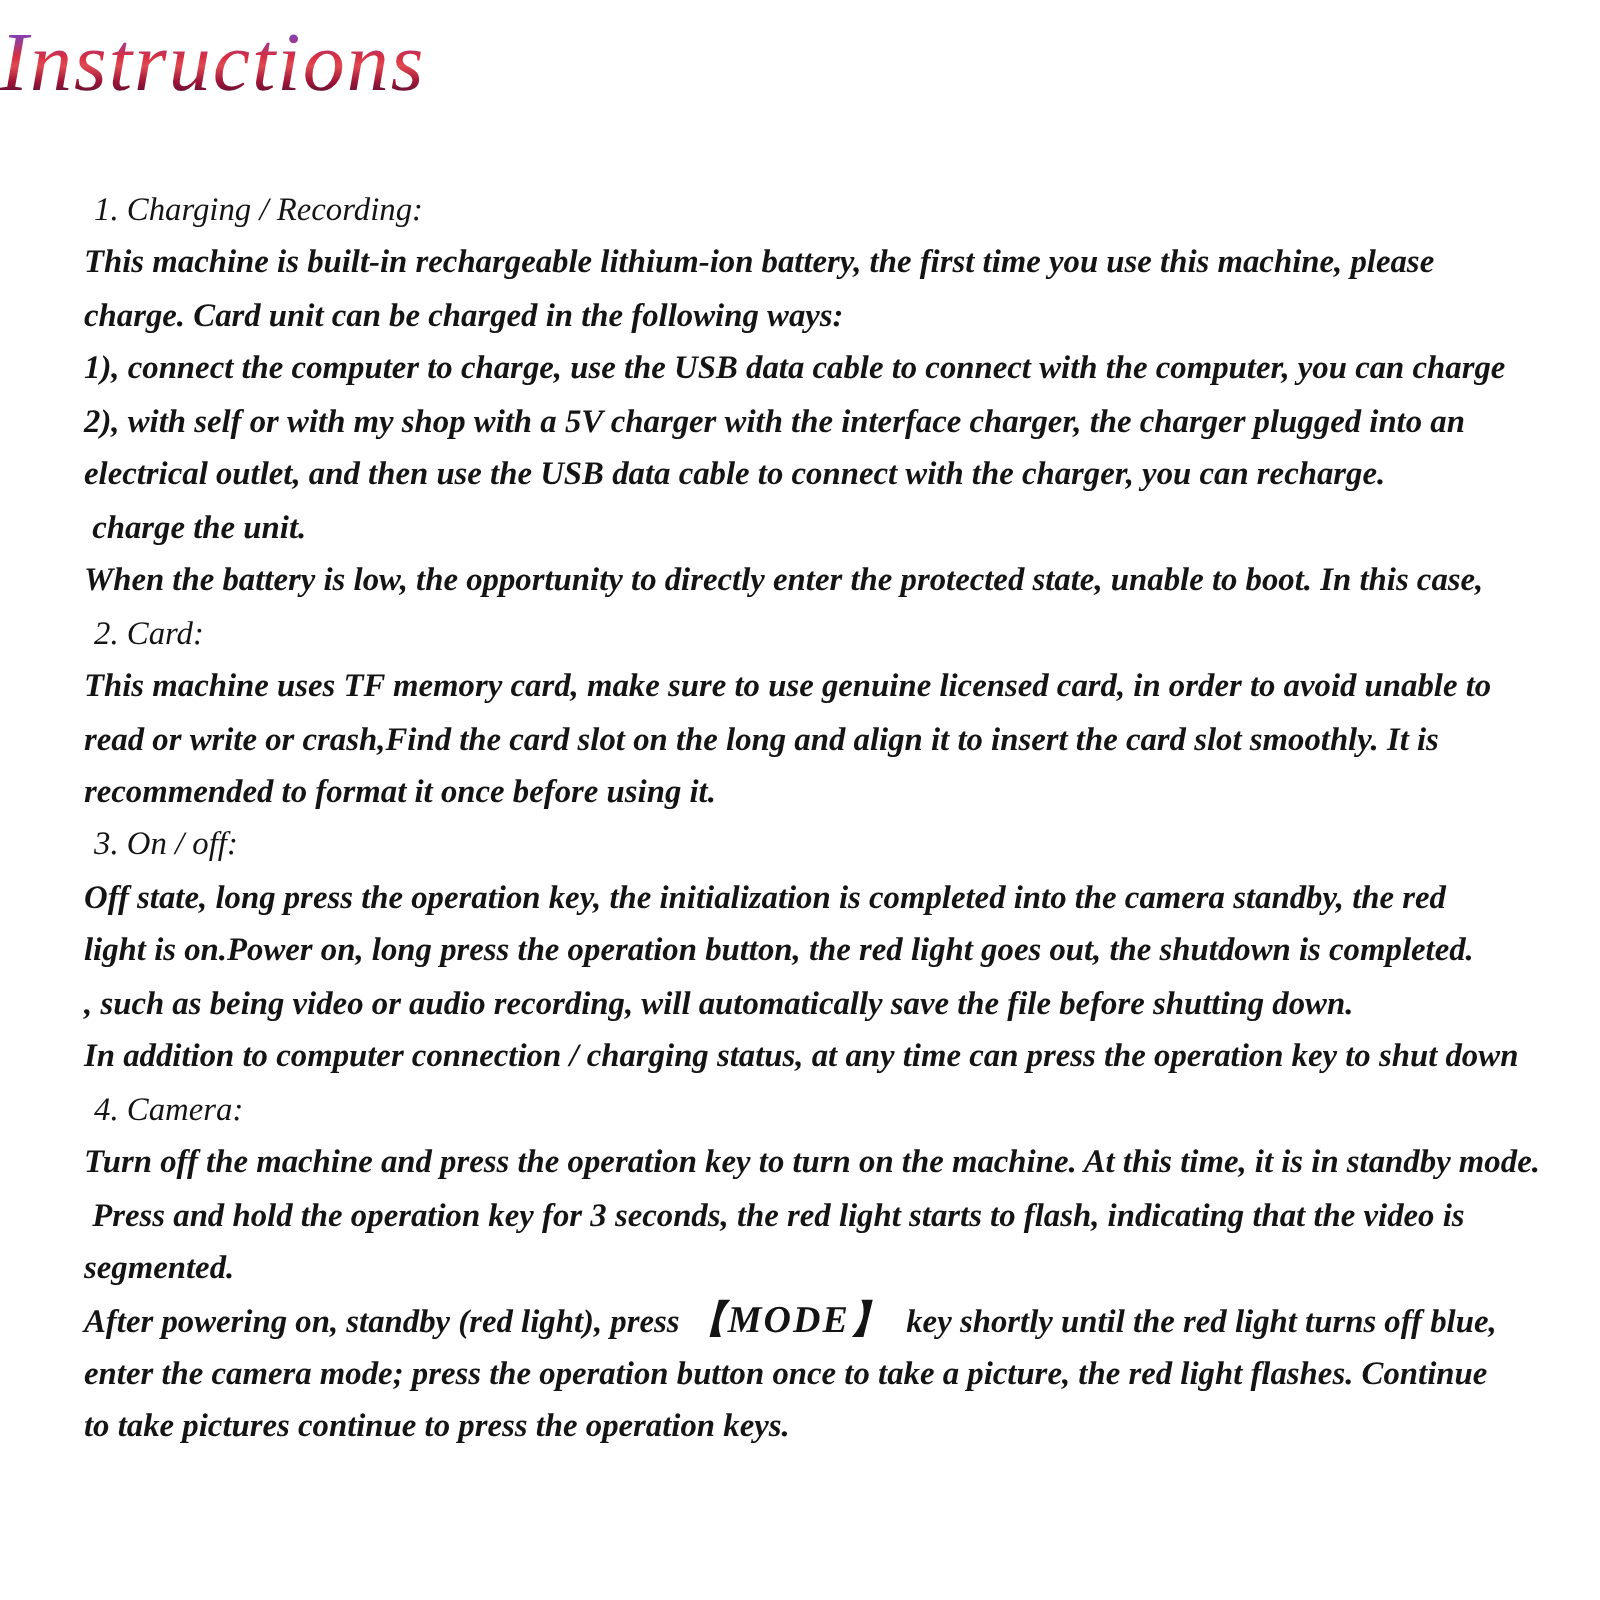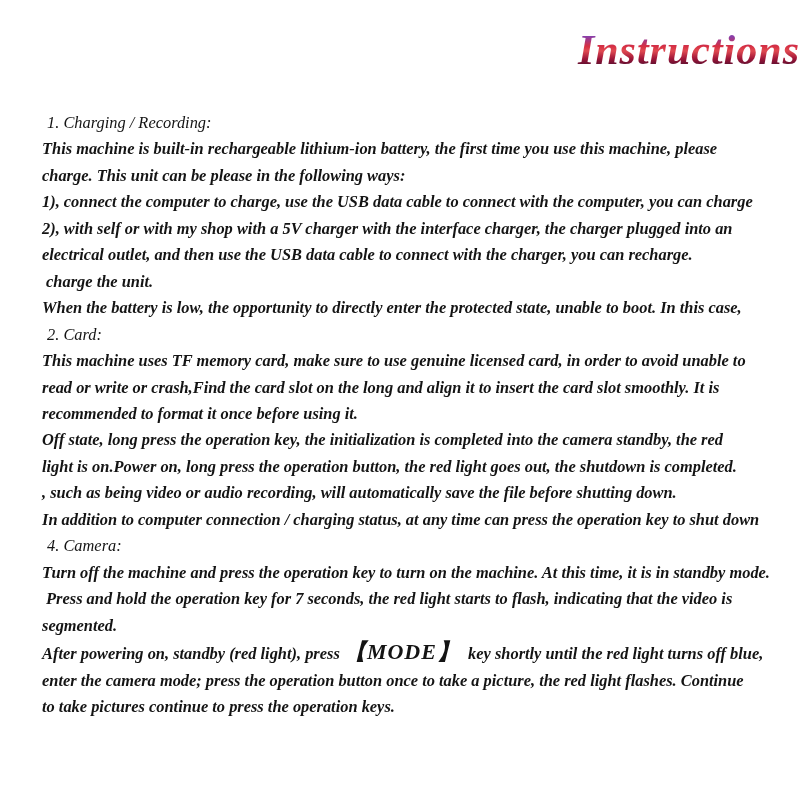--- a/index.html
+++ b/index.html
@@ -8,24 +8,24 @@
     background: #ffffff;
     overflow: hidden;
     font-family: "Liberation Serif", "DejaVu Serif", serif;
   }
   .page {
     position: relative;
     width: 800px; height: 800px;
     background: #ffffff;
   }
   .doc-title {
-    margin-top: 26px;
-    text-align: right;
+    margin-top: 8px;
+    text-align: left;
     font-size: 42px;
-    font-weight: bold;
+    font-weight: normal;
     font-style: italic;
     letter-spacing: 1px;
     background: linear-gradient(180deg,
       #7a4fc0 0%, #8a3fa8 22%, #d62e42 42%, #e04a52 52%,
       #a01638 68%, #5a1030 82%, #332052 100%);
     -webkit-background-clip: text;
     background-clip: text;
     color: transparent;
     text-shadow: 0 0 0 rgba(0,0,0,0);
   }
@@ -41,57 +41,58 @@
   .heading {
     font-style: italic;
     font-weight: normal;
     padding-left: 5px;
   }
   .body {
     font-style: italic;
     font-weight: bold;
   }
   .mode-key {
-    font-size: 22px;
+    font-size: 19px;
     font-weight: bold;
     font-style: italic;
     letter-spacing: 1px;
   }
 </style>
 </head>
 <body>
 
 <div class="page">
 
   <div class="doc-title">Instructions</div>
 
   <div class="text-block">
 
     <div class="line heading">1. Charging / Recording:</div>
     <div class="line body">This machine is built-in rechargeable lithium-ion battery, the first time you use this machine, please</div>
-    <div class="line body">charge. This unit can be please in the following ways:</div>
+    <div class="line body">charge. Card unit can be charged in the following ways:</div>
     <div class="line body">1), connect the computer to charge, use the USB data cable to connect with the computer, you can charge</div>
     <div class="line body">2), with self or with my shop with a 5V charger with the interface charger, the charger plugged into an</div>
     <div class="line body">electrical outlet, and then use the USB data cable to connect with the charger, you can recharge.</div>
     <div class="line body"> charge the unit.</div>
     <div class="line body">When the battery is low, the opportunity to directly enter the protected state, unable to boot. In this case,</div>
 
     <div class="line heading">2. Card:</div>
     <div class="line body">This machine uses TF memory card, make sure to use genuine licensed card, in order to avoid unable to</div>
     <div class="line body">read or write or crash,Find the card slot on the long and align it to insert the card slot smoothly. It is</div>
     <div class="line body">recommended to format it once before using it.</div>
 
+    <div class="line heading">3. On / off:</div>
     <div class="line body">Off state, long press the operation key, the initialization is completed into the camera standby, the red</div>
     <div class="line body">light is on.Power on, long press the operation button, the red light goes out, the shutdown is completed.</div>
     <div class="line body">, such as being video or audio recording, will automatically save the file before shutting down.</div>
     <div class="line body">In addition to computer connection / charging status, at any time can press the operation key to shut down</div>
 
     <div class="line heading">4. Camera:</div>
     <div class="line body">Turn off the machine and press the operation key to turn on the machine. At this time, it is in standby mode.</div>
-    <div class="line body"> Press and hold the operation key for 7 seconds, the red light starts to flash, indicating that the video is</div>
+    <div class="line body"> Press and hold the operation key for 3 seconds, the red light starts to flash, indicating that the video is</div>
     <div class="line body">segmented.</div>
 
     <div class="line body"><span>After powering on, standby (red light), press </span><span class="mode-key">【MODE】</span><span>  key shortly until the red light turns off blue,</span></div>
     <div class="line body">enter the camera mode; press the operation button once to take a picture, the red light flashes. Continue</div>
     <div class="line body">to take pictures continue to press the operation keys.</div>
 
   </div>
 </div>
 
 </body></html>

